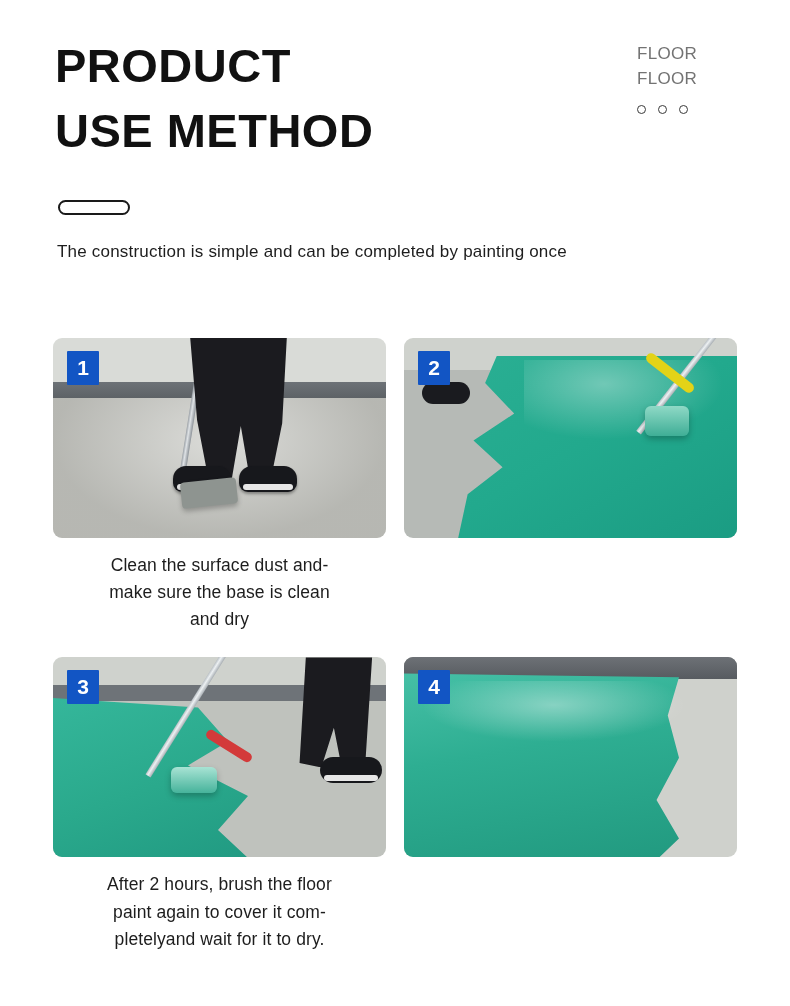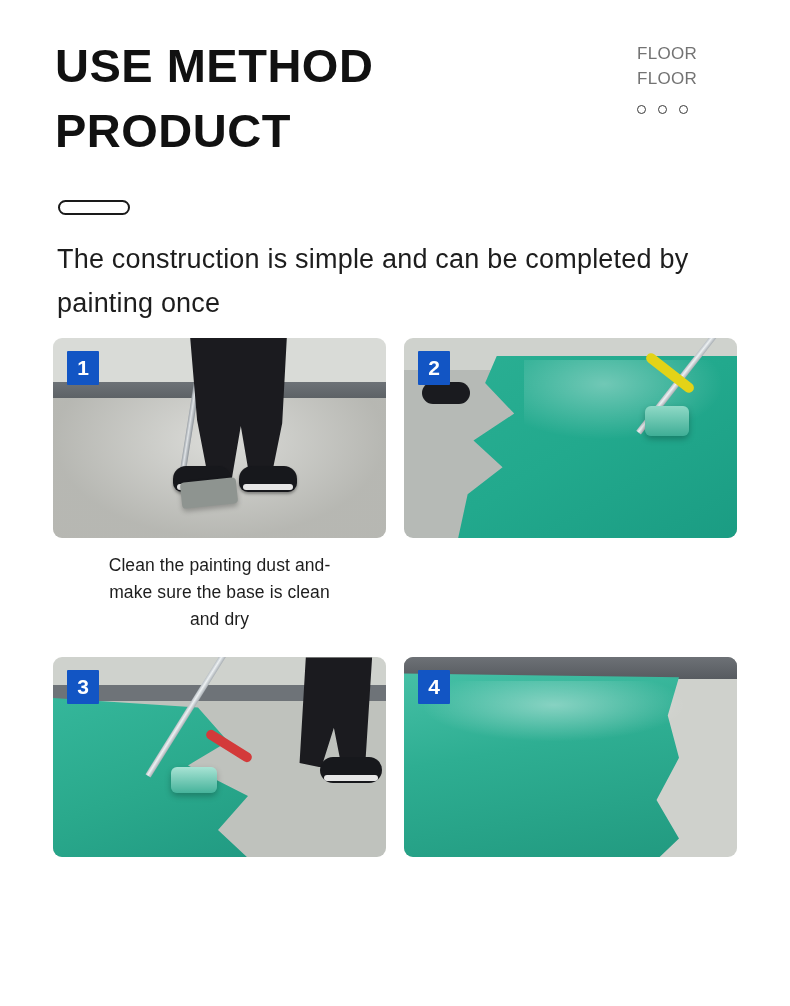--- a/index.html
+++ b/index.html
@@ -76,21 +76,21 @@
     border-radius: 10px;
     background: #ffffff;
   }
 
   
   .subtitle {
     position: absolute;
     top: 238px;
     left: 57px;
     width: 700px;
-    font-size: 27px;
+    font-size: 17px;
     color: #1d1d1d;
     line-height: 1.62;
     letter-spacing: 0.2px;
   }
 
   
   .grid {
     position: absolute;
     top: 338px;
     left: 53px;
@@ -251,22 +251,22 @@
     background: linear-gradient(#6d7176,#575b60);
   }
 </style>
 </head>
 <body>
 
 <div class="page">
 
   <div class="header">
     <div class="title-block">
+      <div class="title-line">PRODUCT</div>
       <div class="title-line">USE METHOD</div>
-      <div class="title-line">PRODUCT</div>
     </div>
     <div class="brand-block">
       <div class="brand-line">FLOOR</div>
       <div class="brand-line">FLOOR</div>
       <div class="dots">
         <span class="dot"></span>
         <span class="dot"></span>
         <span class="dot"></span>
       </div>
     </div>
@@ -283,21 +283,21 @@
       <div class="cell">
         <div class="photo p1">
           <div class="floor-shadow"></div>
           <div class="mop-handle"></div>
           <div class="legs"></div>
           <div class="shoe-l"></div>
           <div class="shoe-r"></div>
           <div class="mop-head"></div>
           <div class="badge">1</div>
         </div>
-        <div class="caption">Clean the painting dust and-
+        <div class="caption">Clean the surface dust and-
 make sure the base is clean
 and dry</div>
       </div>
 
       <div class="cell">
         <div class="photo p2">
           <div class="paint"></div>
           <div class="paint-gloss"></div>
           <div class="shoe-small"></div>
           <div class="roller-pole"></div>
@@ -314,20 +314,23 @@
       <div class="cell">
         <div class="photo p3">
           <div class="paint"></div>
           <div class="legs2"></div>
           <div class="shoe2"></div>
           <div class="roller-pole"></div>
           <div class="roller-grip"></div>
           <div class="roller-head"></div>
           <div class="badge">3</div>
         </div>
+        <div class="caption">After 2 hours, brush the floor
+paint again to cover it com-
+pletelyand wait for it to dry.</div>
       </div>
 
       <div class="cell">
         <div class="photo p4">
           <div class="skirting"></div>
           <div class="paint"></div>
           <div class="gloss"></div>
           <div class="badge">4</div>
         </div>
       </div>

